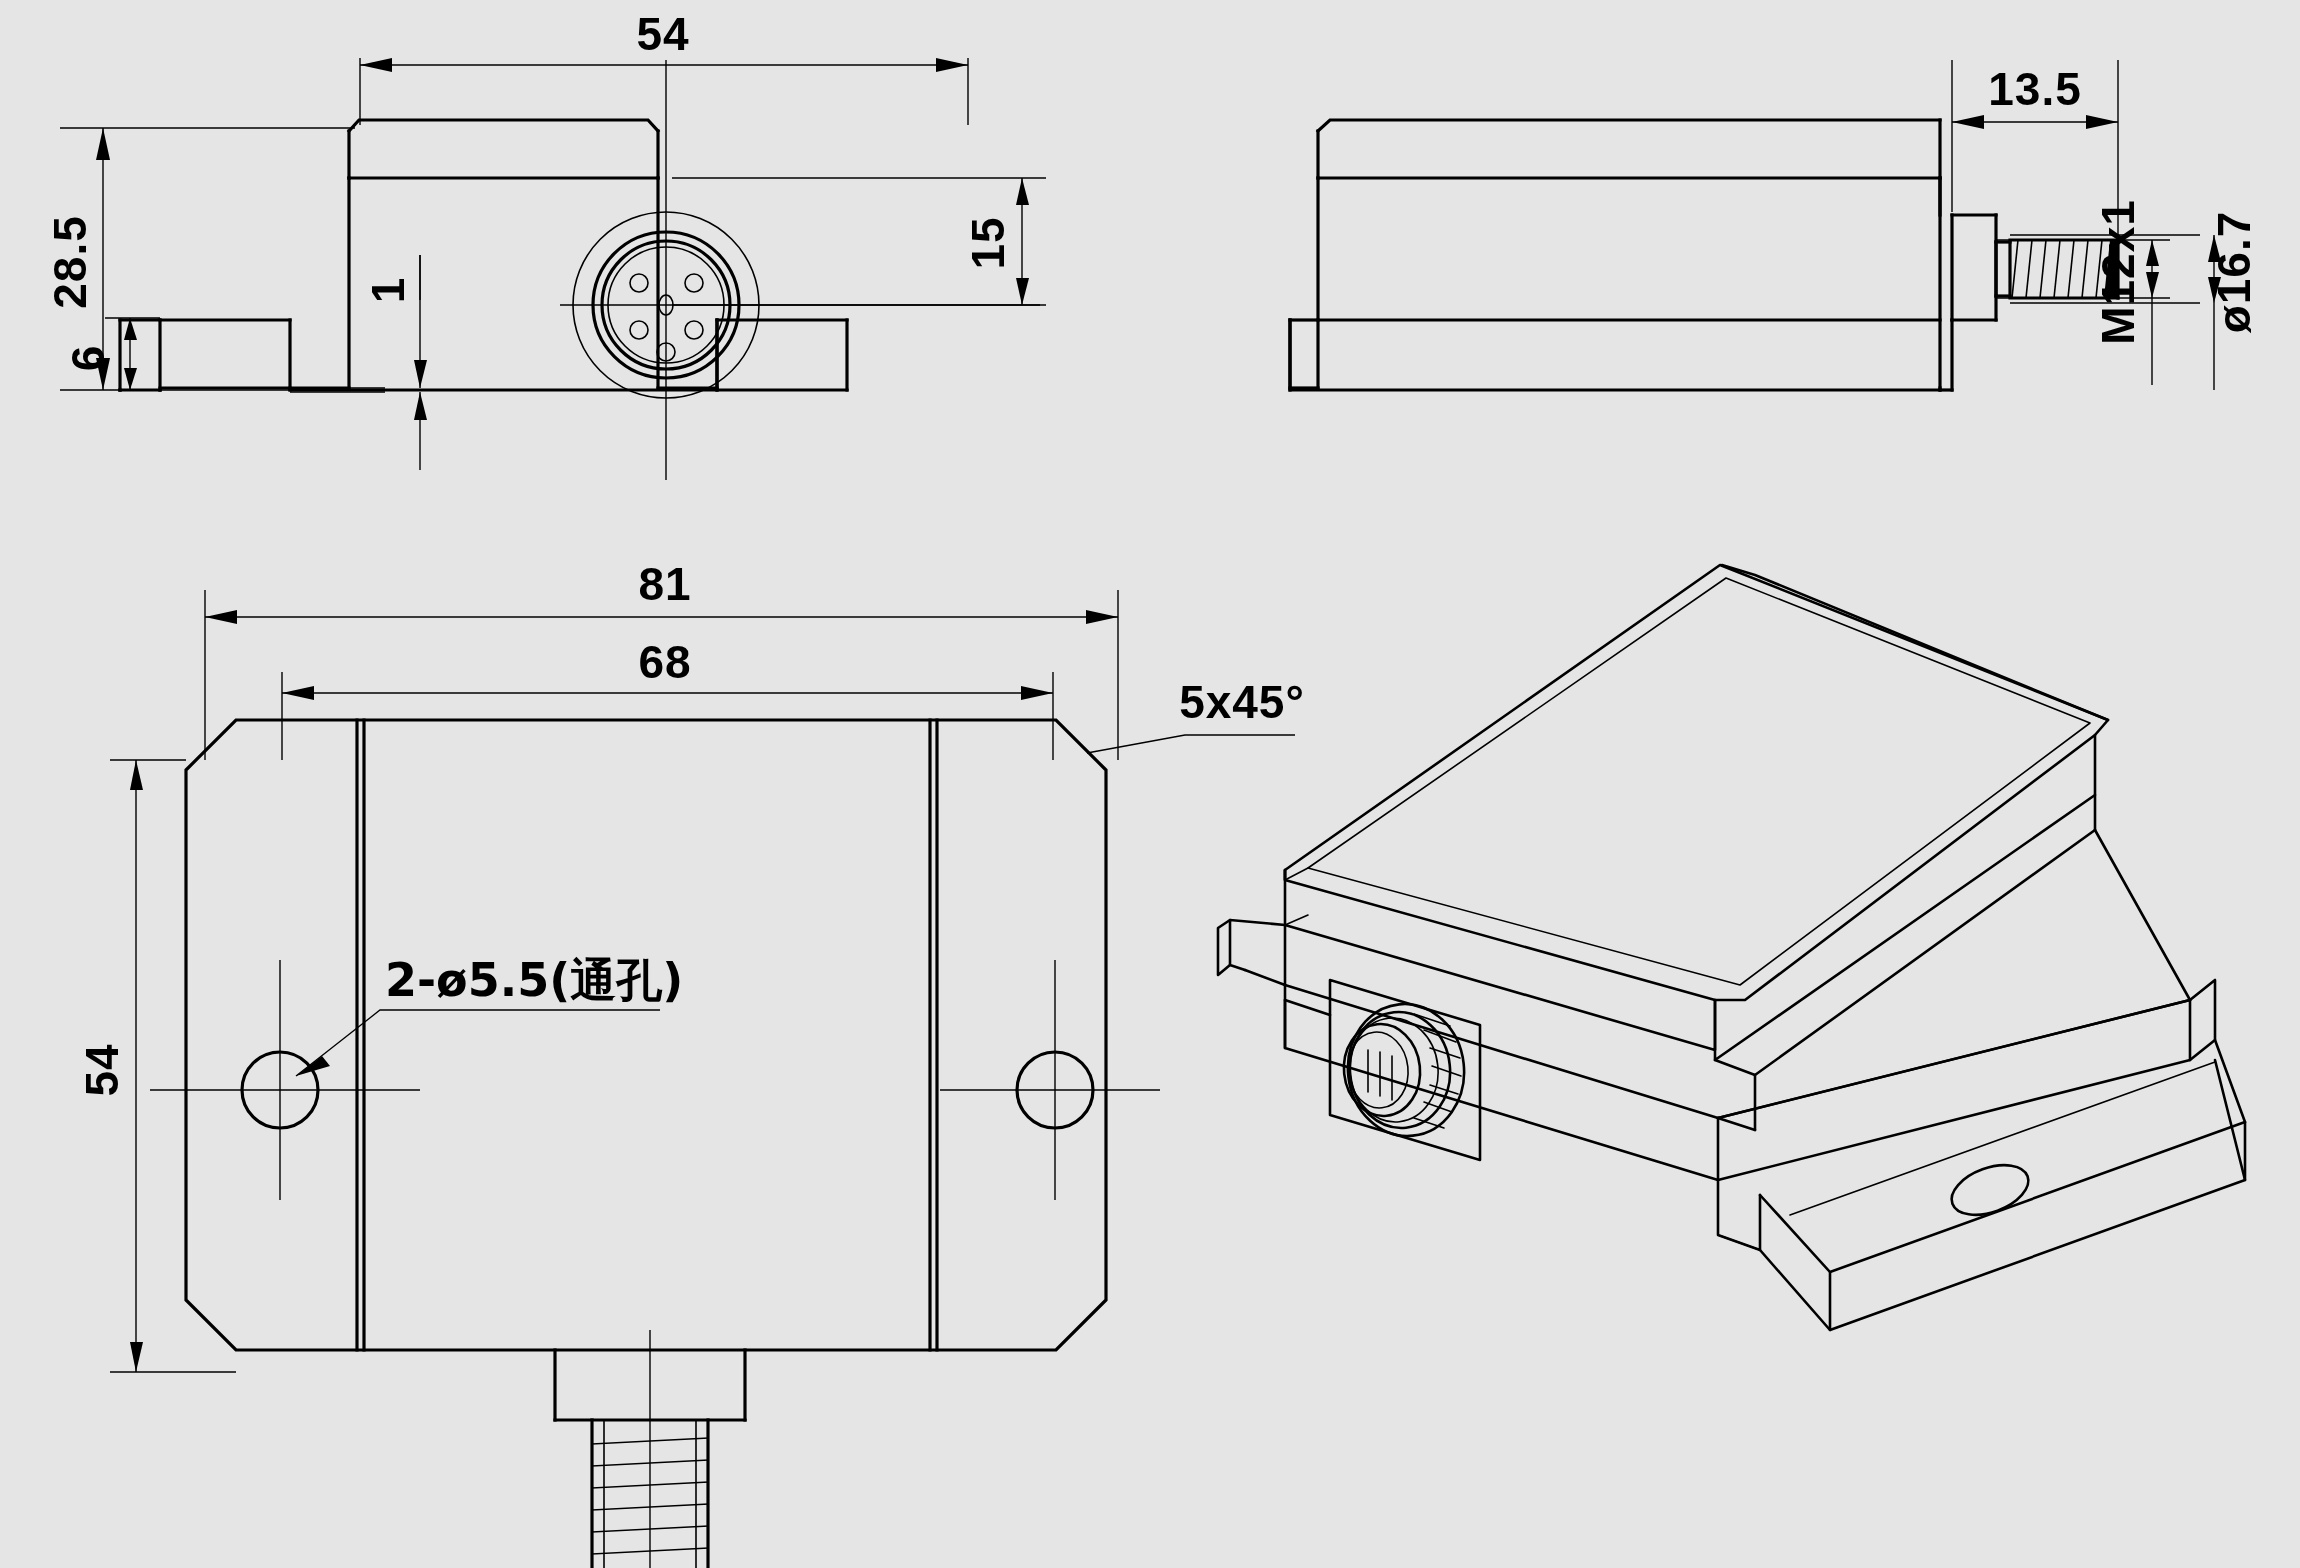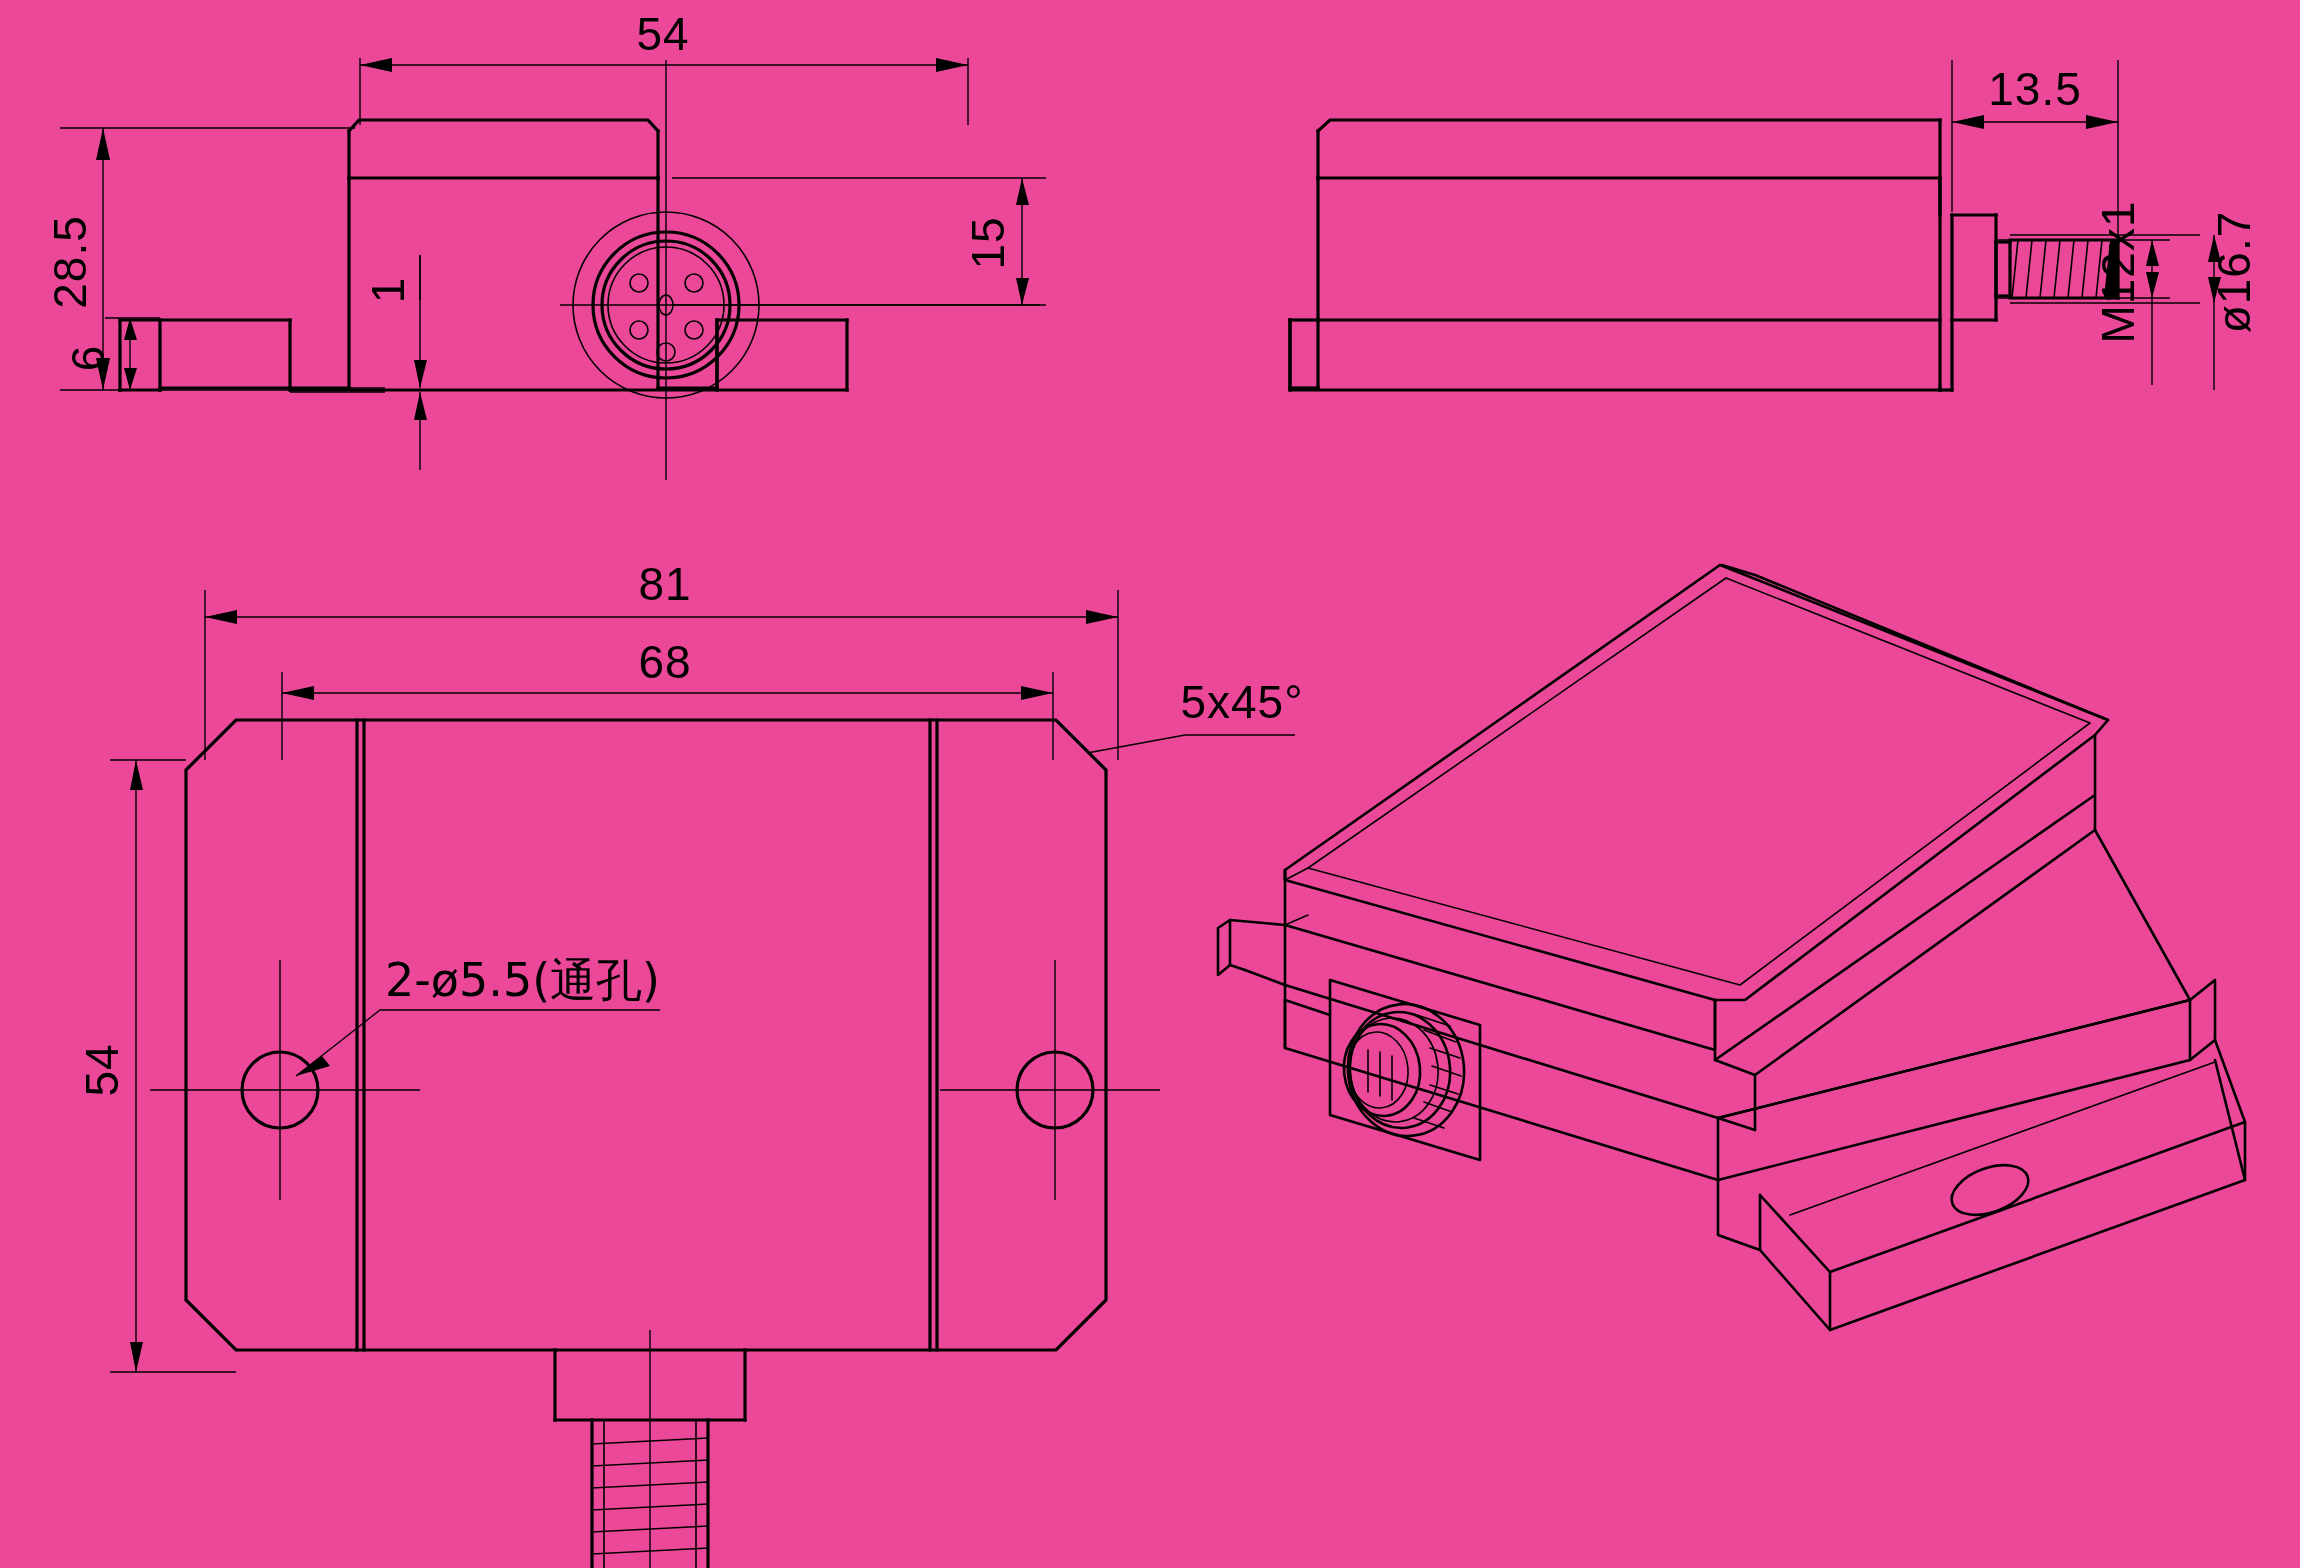--- a/index.html
+++ b/index.html
@@ -11,21 +11,22 @@
   body {
     width: 2300px;
     height: 1568px;
     overflow: hidden;
     font-family: "Liberation Sans", sans-serif;
   }
   #sheet {
     position: relative;
     width: 2300px;
     height: 1568px;
-    background: #ec4899;
+    background: #e5e5e5;
+    font-weight: bold;
   }
   svg#drawing {
     display: block;
     width: 2300px;
     height: 1568px;
   }
   .dimtext {
     font-family: "Liberation Sans", sans-serif;
     font-size: 46px;
     fill: #000000;

